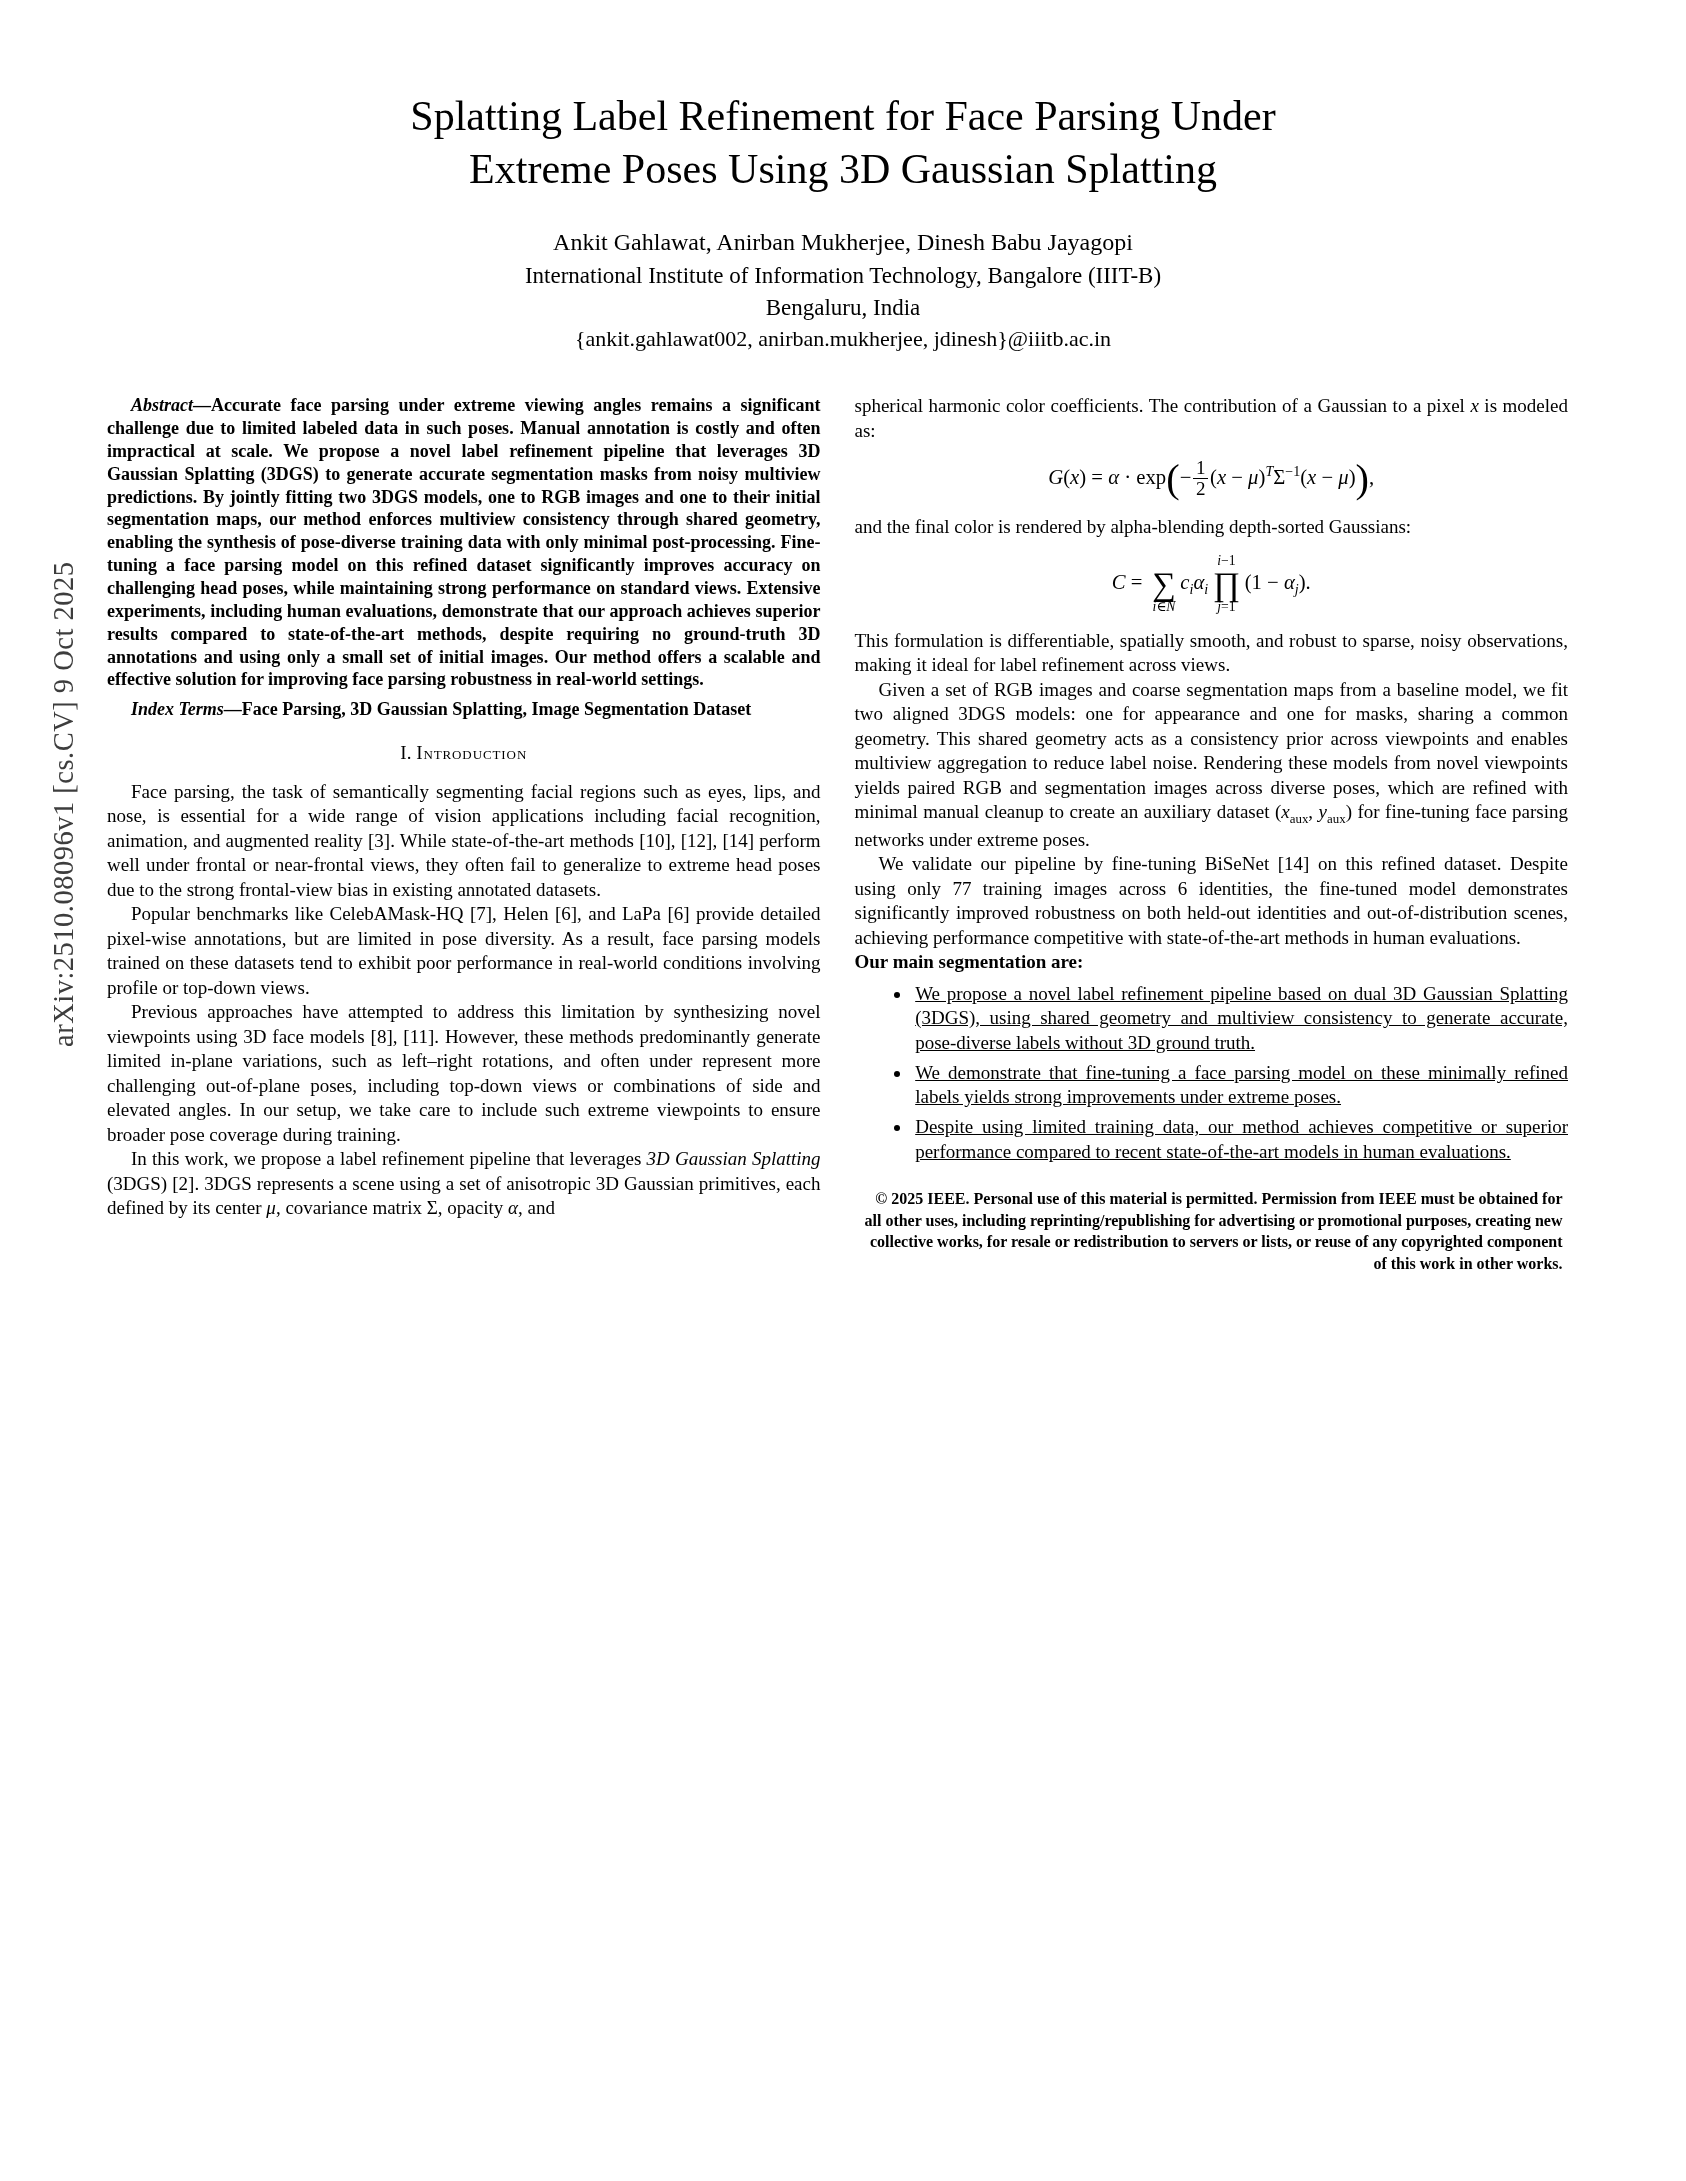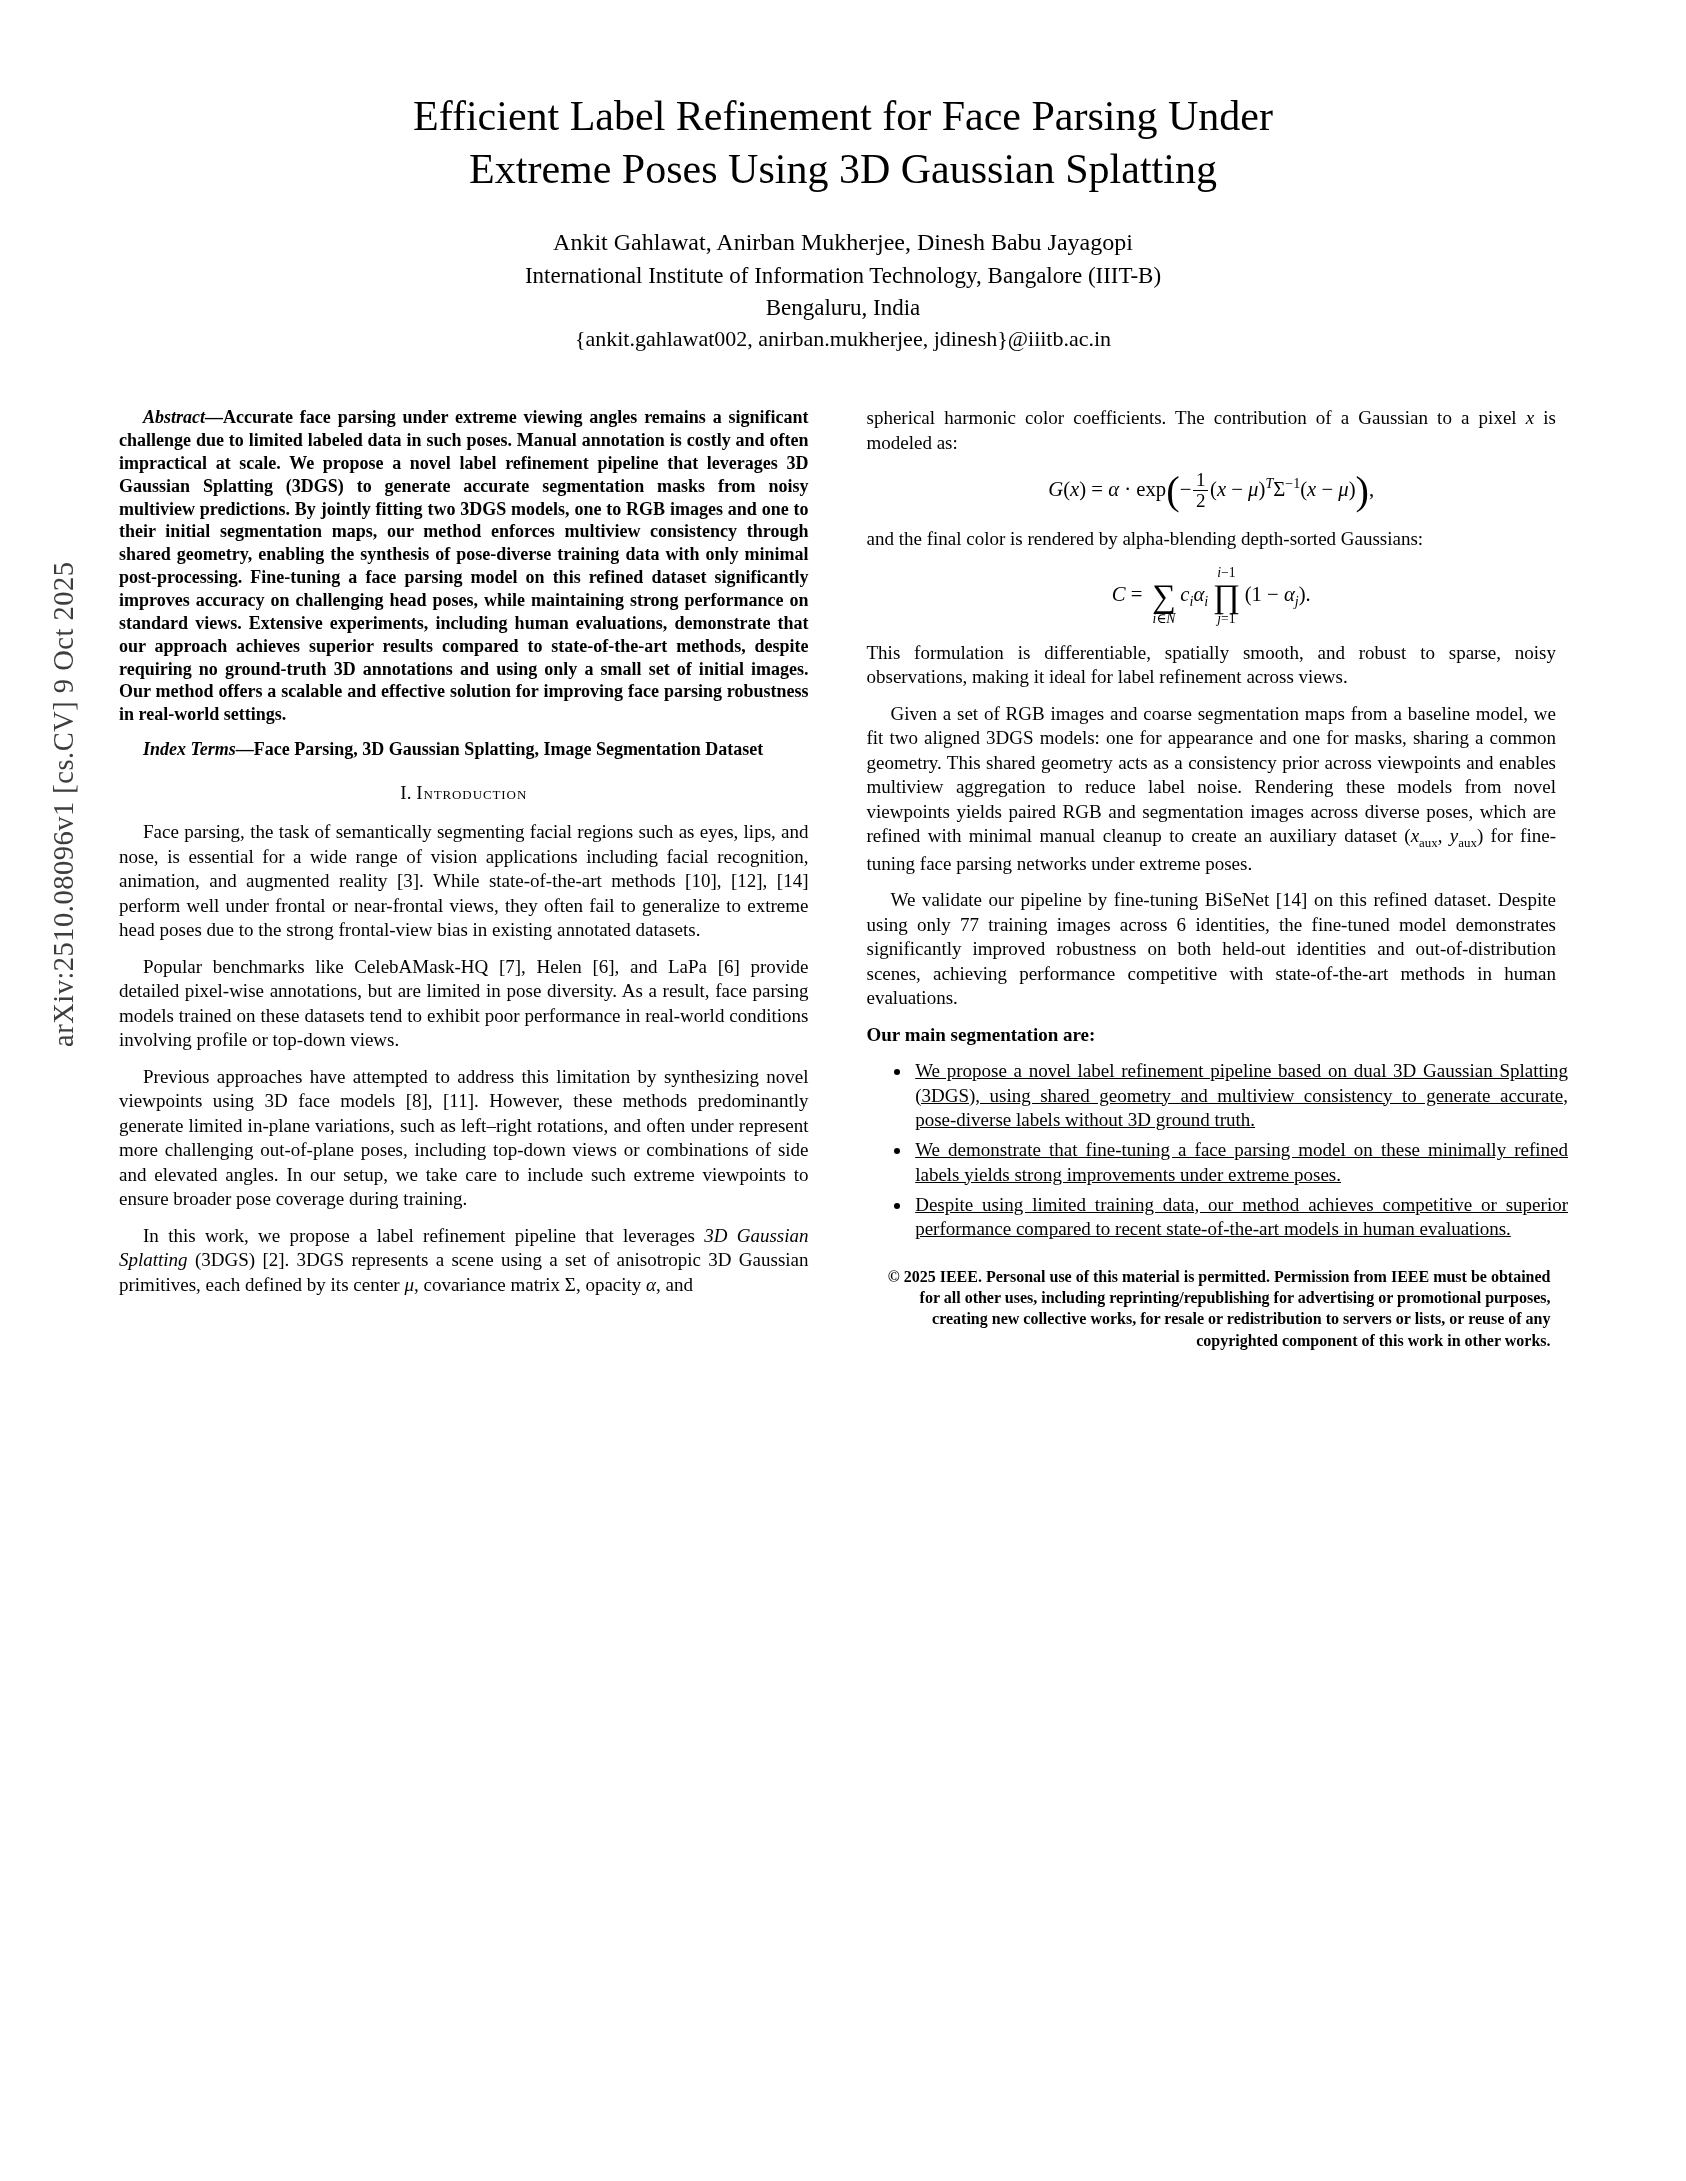--- a/index.html
+++ b/index.html
@@ -23,21 +23,21 @@
   .affiliation { margin-top:7.3px; font-size:23px; }
   .location { margin-top:5.5px; font-size:23px; }
   .emails { margin-top:5.5px; font-size:22px; }
   
   .columns {
     display:flex; gap:34px;
     padding:42px 118px 0 107px;
     box-sizing:border-box; width:100%;
   }
   .col { flex:1; font-size:19px; line-height:1.29; text-align:justify; }
-  .col p { margin:12px; text-indent:24px; }
+  .col p { margin:0; text-indent:24px; }
   .col p.noindent { text-indent:0; }
   .abstract, .index-terms {
     font-weight:bold; font-size:18px; line-height:1.27;
   }
   .index-terms { margin-top:6.4px !important; }
   .lead-italic { font-style:italic; }
   .section-heading {
     text-align:center; text-indent:0 !important;
     margin:20px 0 14.7px 0 !important;
     font-size:19px;
@@ -76,21 +76,21 @@
     font-weight:bold;
   }
 </style>
 </head>
 <body>
 
 <div class="arxiv-watermark">arXiv:2510.08096v1  [cs.CV]  9 Oct 2025</div>
 
 <div class="header">
   <div class="title">
-    <div>Efficient Label Refinement for Face Parsing Under</div>
+    <div>Splatting Label Refinement for Face Parsing Under</div>
     <div>Extreme Poses Using 3D Gaussian Splatting</div>
   </div>
   <div class="authors">Ankit Gahlawat, Anirban Mukherjee, Dinesh Babu Jayagopi</div>
   <div class="affiliation">International Institute of Information Technology, Bangalore (IIIT-B)</div>
   <div class="location">Bengaluru, India</div>
   <div class="emails">{ankit.gahlawat002, anirban.mukherjee, jdinesh}@iiitb.ac.in</div>
 </div>
 
 <div class="columns">
 

